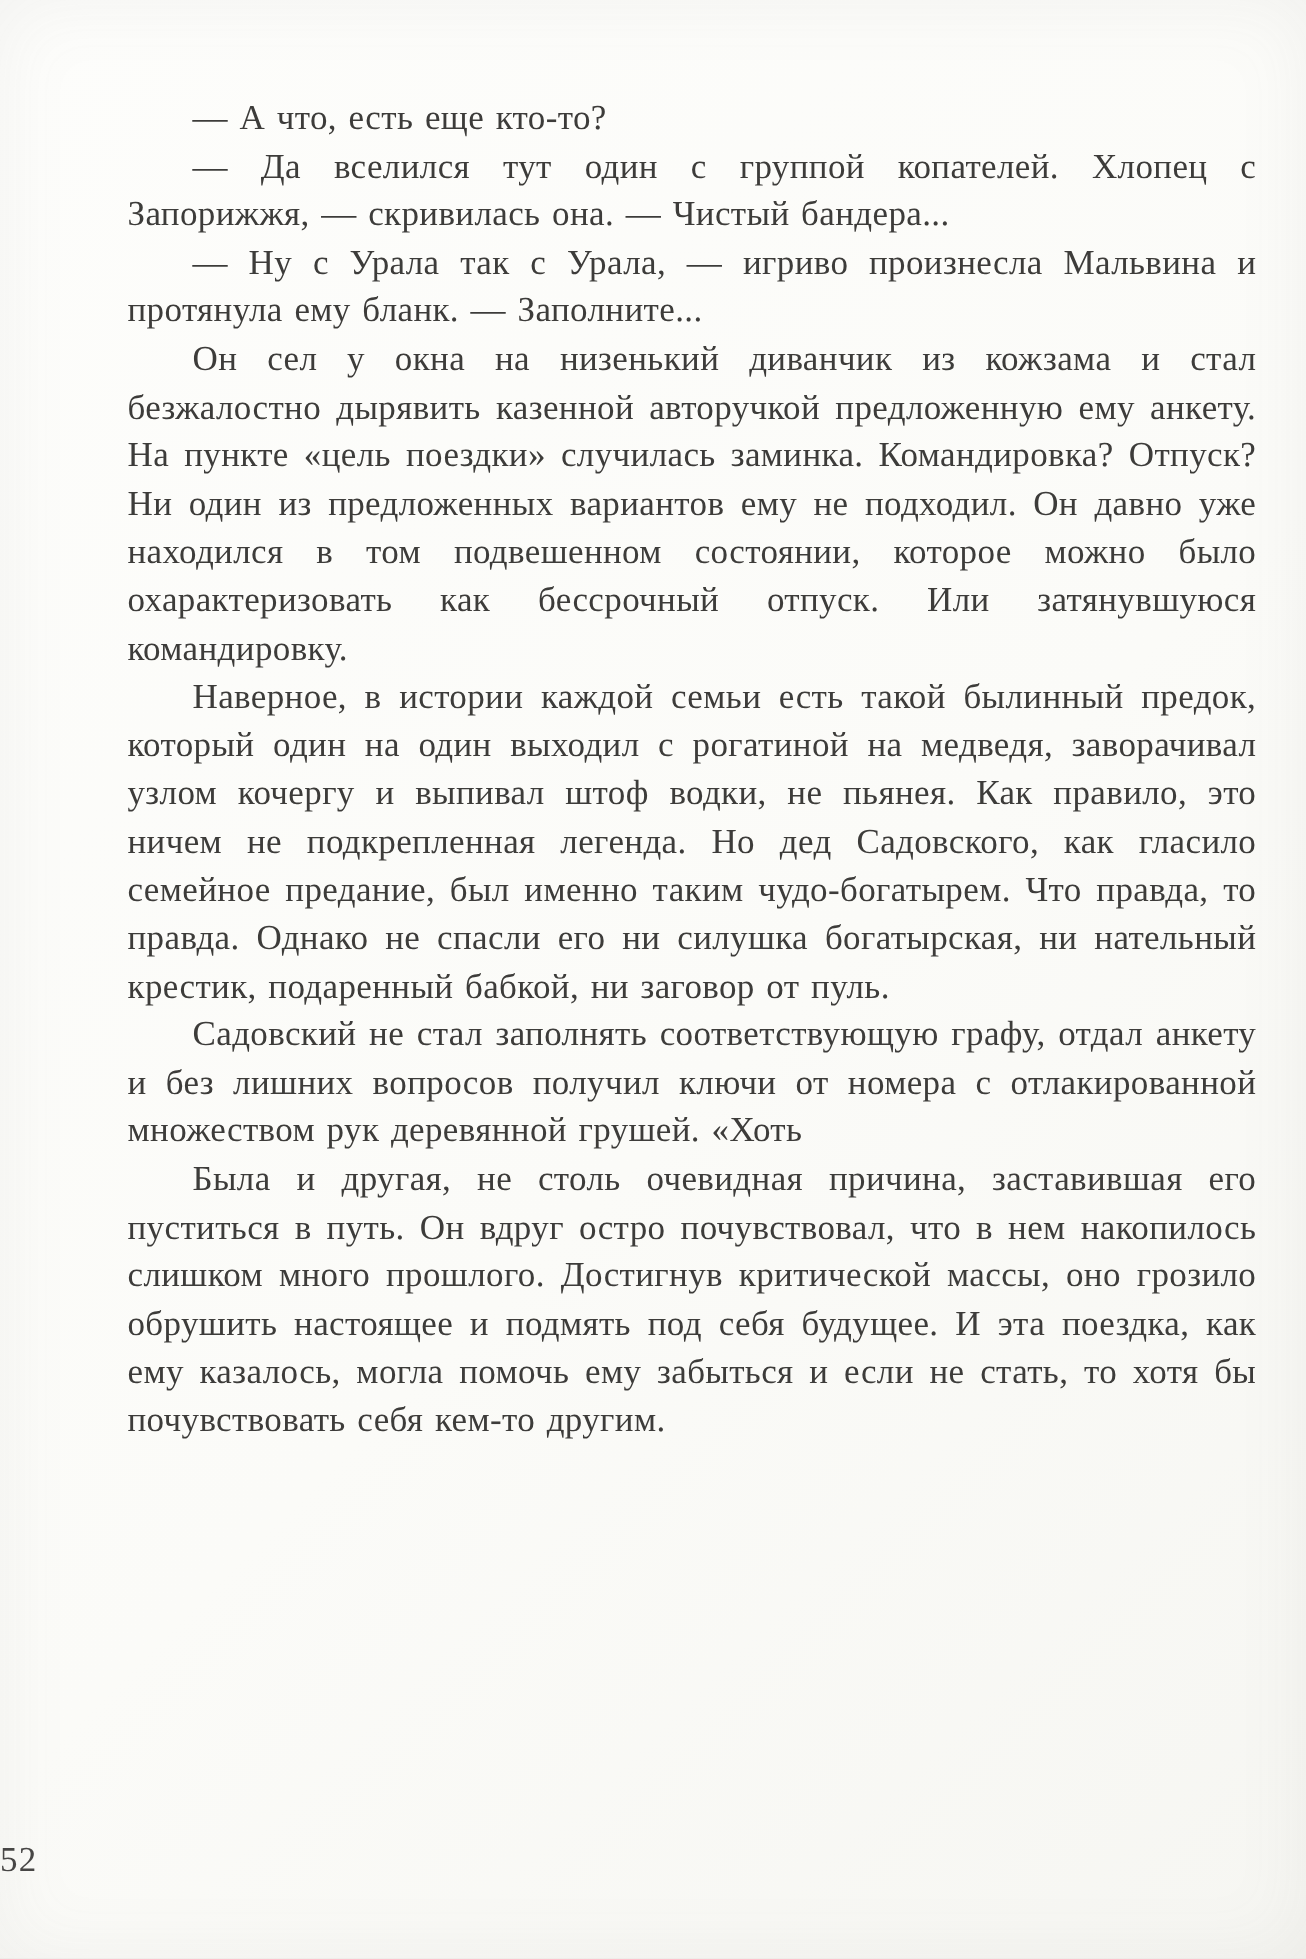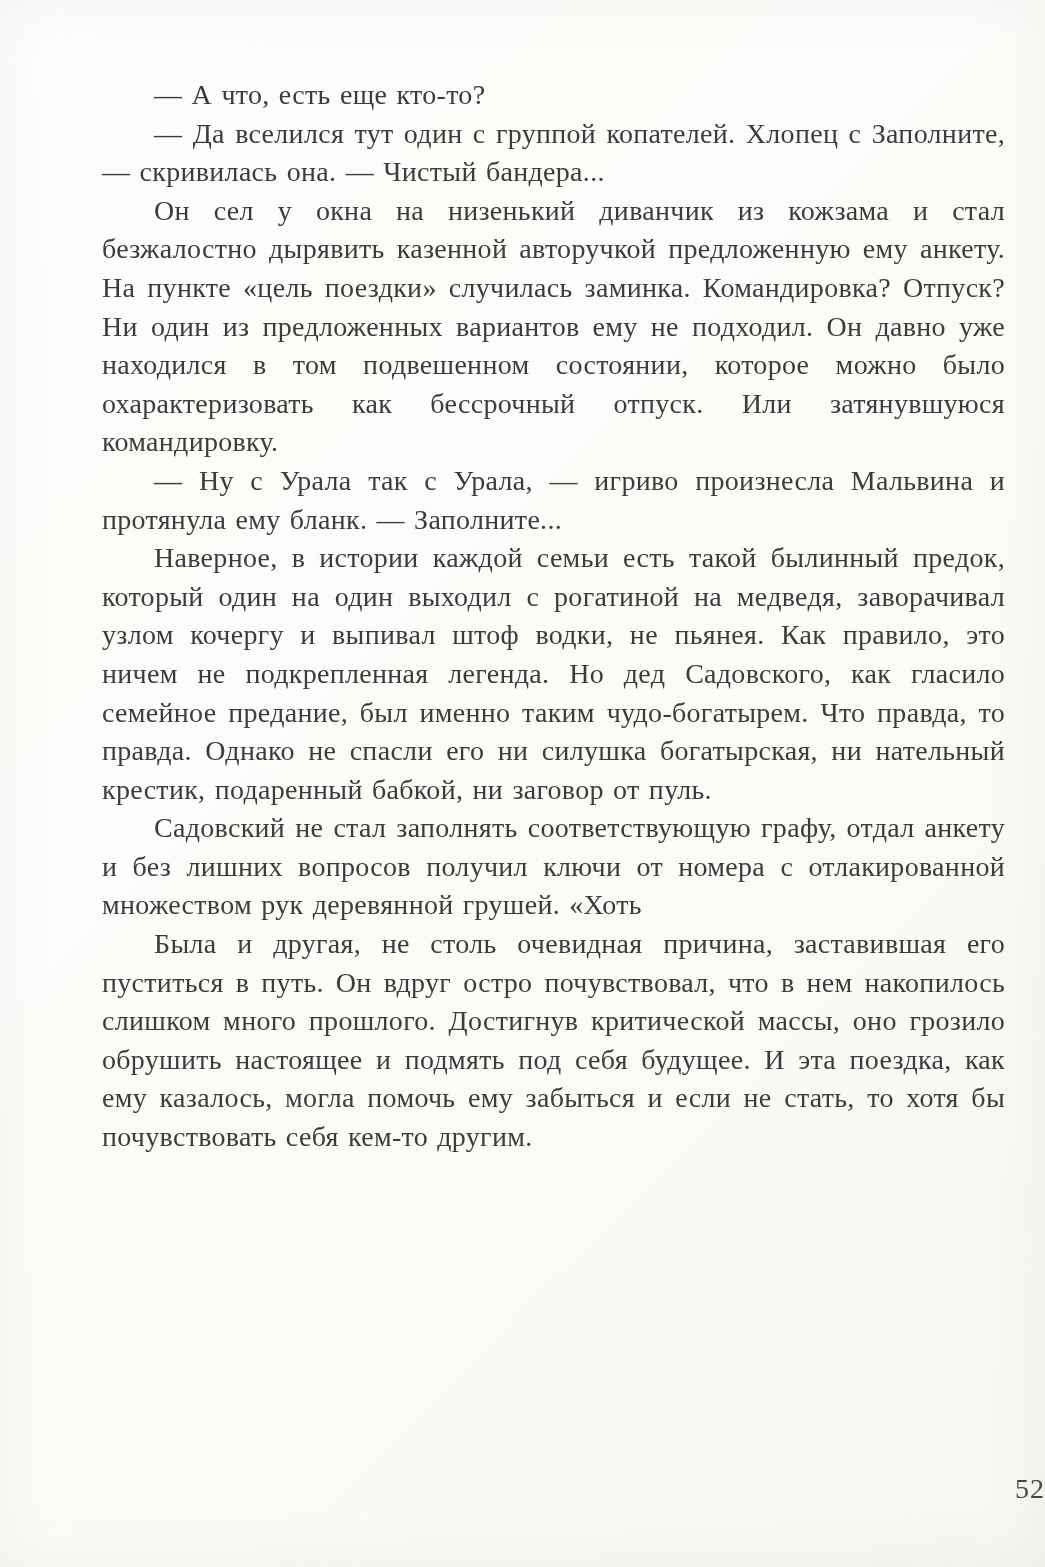--- a/index.html
+++ b/index.html
@@ -33,33 +33,33 @@
     margin: 0;
     padding: 0;
     text-indent: 52px;
     text-align: justify;
   }
   .page-number {
     position: absolute;
     left: 0;
     right: 0;
     bottom: 62px;
-    text-align: right;
+    text-align: left;
     color: #474645;
     font-size: 28px;
     letter-spacing: 1px;
   }
 </style>
 </head>
 <body>
 
 <div class="scan-page">
   <div class="text-block">
     <p>— А что, есть еще кто-то?</p>
-    <p>— Да вселился тут один с группой копателей. Хлопец с Заполните, — скривилась она. — Чистый бандера...</p>
+    <p>— Да вселился тут один с группой копателей. Хлопец с Запорижжя, — скривилась она. — Чистый бандера...</p>
+    <p>— Ну с Урала так с Урала, — игриво произнесла Мальвина и протянула ему бланк. — Заполните...</p>
     <p>Он сел у окна на низенький диванчик из кожзама и стал безжалостно дырявить казенной авторучкой предложенную ему анкету. На пункте «цель поездки» случилась заминка. Командировка? Отпуск? Ни один из предложенных вариантов ему не подходил. Он давно уже находился в том подвешенном состоянии, которое можно было охарактеризовать как бессрочный отпуск. Или затянувшуюся командировку.</p>
-    <p>— Ну с Урала так с Урала, — игриво произнесла Мальвина и протянула ему бланк. — Заполните...</p>
     <p>Наверное, в истории каждой семьи есть такой былинный предок, который один на один выходил с рогатиной на медведя, заворачивал узлом кочергу и выпивал штоф водки, не пьянея. Как правило, это ничем не подкрепленная легенда. Но дед Садовского, как гласило семейное предание, был именно таким чудо-богатырем. Что правда, то правда. Однако не спасли его ни силушка богатырская, ни нательный крестик, подаренный бабкой, ни заговор от пуль.</p>
     <p>Садовский не стал заполнять соответствующую графу, отдал анкету и без лишних вопросов получил ключи от номера с отлакированной множеством рук деревянной грушей. «Хоть</p>
     <p>Была и другая, не столь очевидная причина, заставившая его пуститься в путь. Он вдруг остро почувствовал, что в нем накопилось слишком много прошлого. Достигнув критической массы, оно грозило обрушить настоящее и подмять под себя будущее. И эта поездка, как ему казалось, могла помочь ему забыться и если не стать, то хотя бы почувствовать себя кем-то другим.</p>
   </div>
   <div class="page-number">52</div>
 </div>
 
 </body></html>

